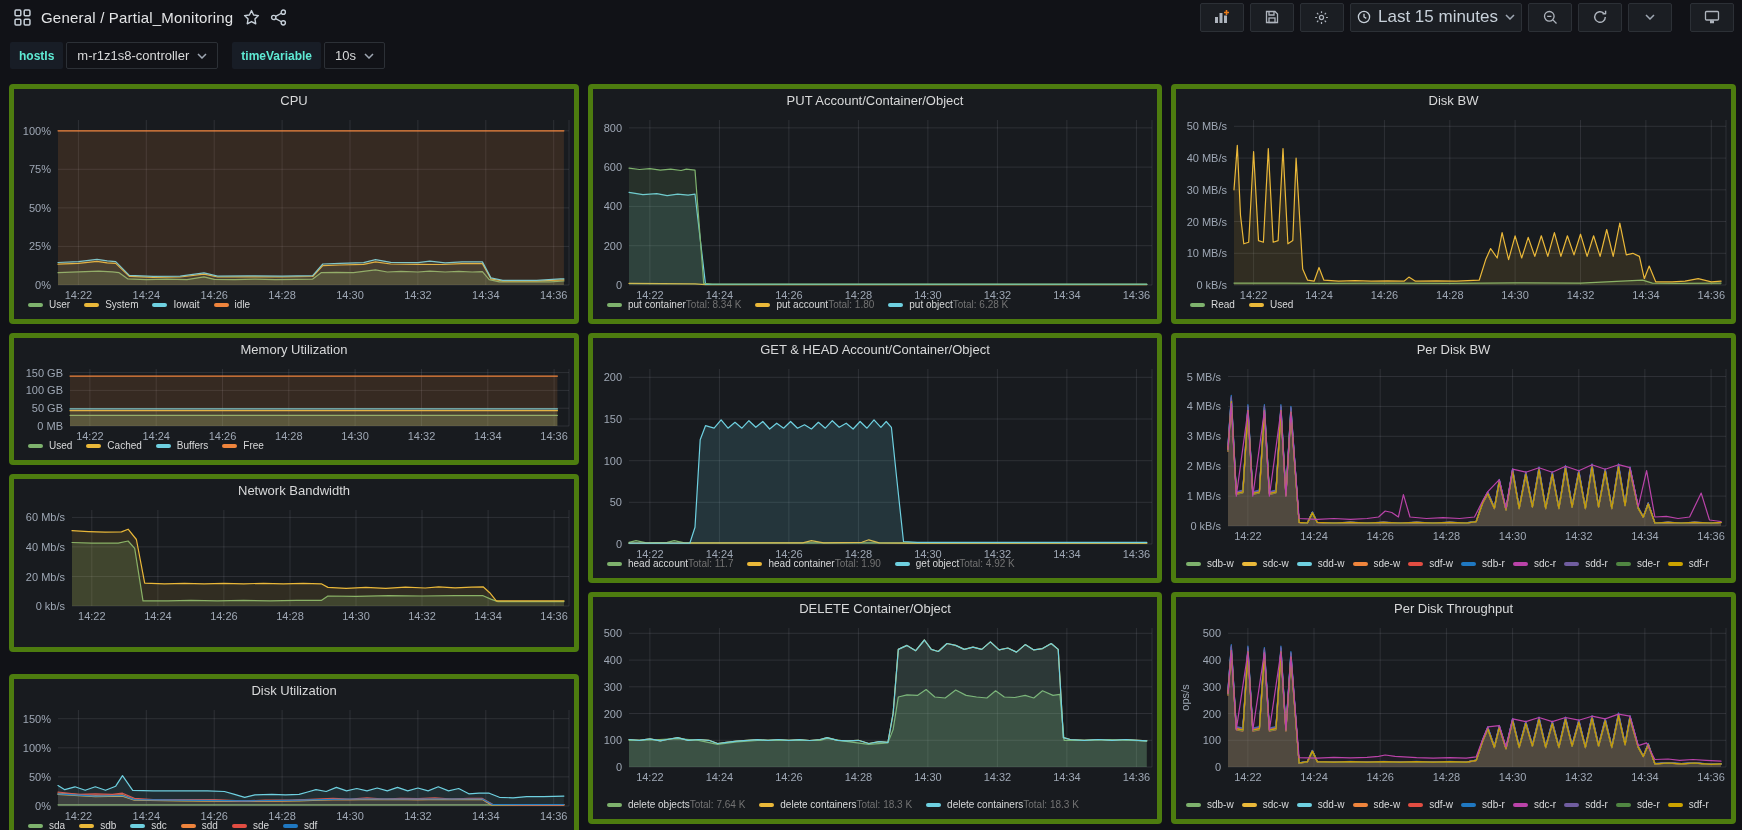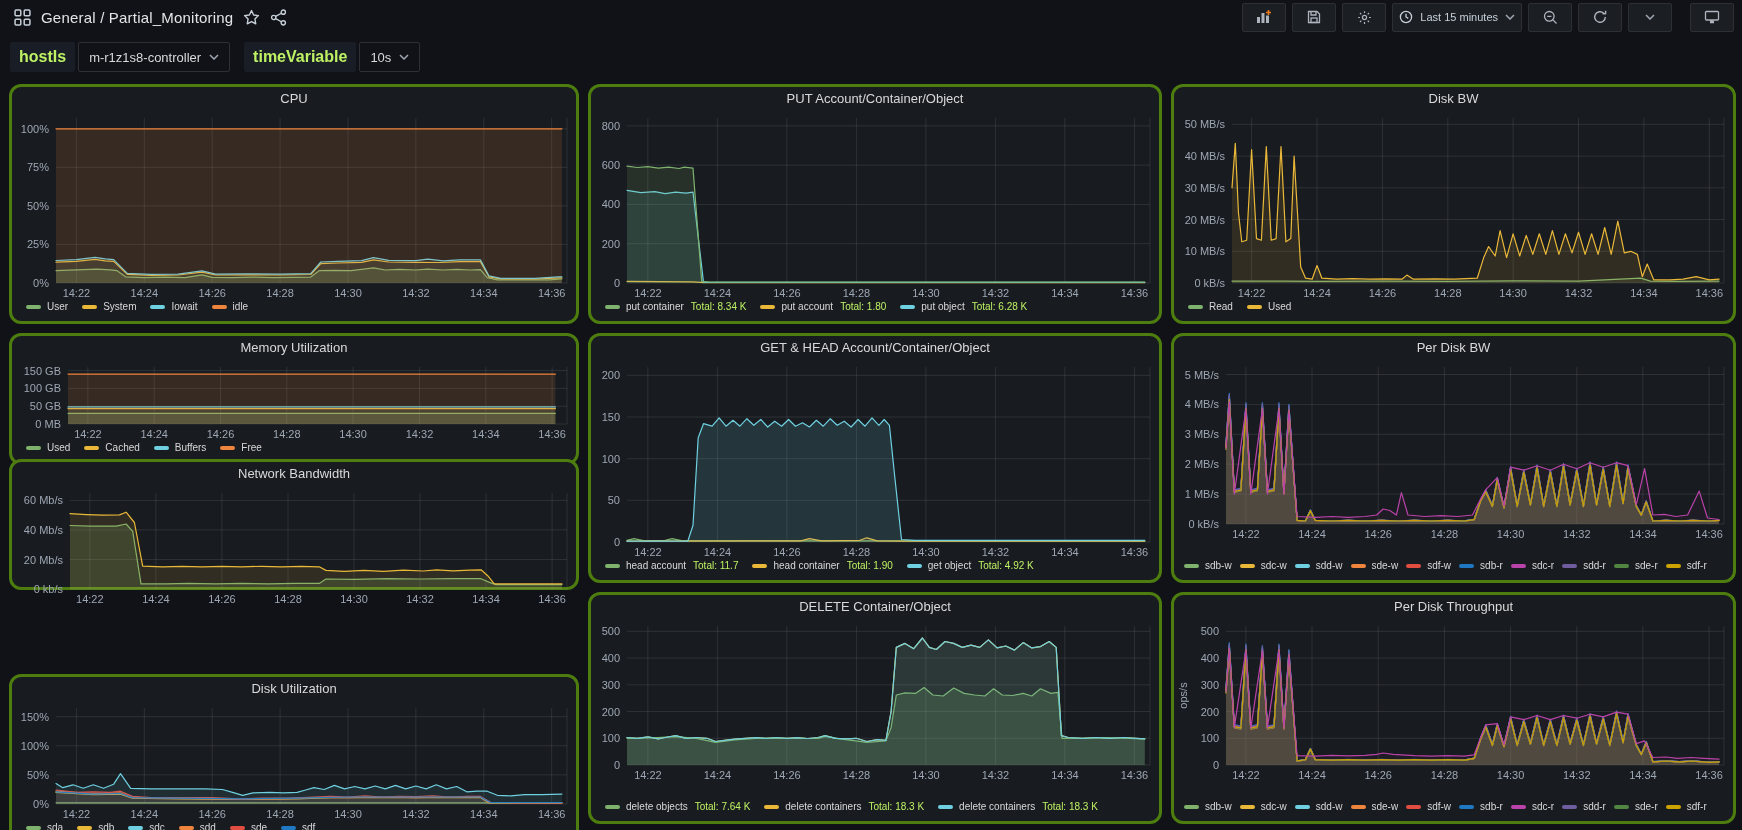--- a/index.html
+++ b/index.html
@@ -3,45 +3,45 @@
 <meta charset="utf-8">
 <style>
   html,body{margin:0;padding:0;background:#111217;width:1742px;height:830px;overflow:hidden;
     font-family:"Liberation Sans",sans-serif;color:#d8d9da;-webkit-font-smoothing:antialiased;}
   
   .nav{height:34px;display:flex;align-items:center;justify-content:space-between;padding:0 8px;}
   .nav-left{display:flex;align-items:center;gap:10px;padding-left:6px;}
   .breadcrumb{font-size:15px;font-weight:500;color:#e3e4e6;letter-spacing:.2px;cursor:pointer;}
   .nav-right{display:flex;align-items:center;gap:6px;}
   .ibtn{height:27px;min-width:30px;padding:0 6px;border:1px solid #2c3036;background:#1b1e23;border-radius:2px;
-    display:flex;align-items:center;justify-content:center;gap:7px;color:#aeb4bd;cursor:pointer;font-size:11px;}
+    display:flex;align-items:center;justify-content:center;gap:7px;color:#aeb4bd;cursor:pointer;font-size:17px;}
   .ibtn svg{display:block;}
   .tr-text{color:#c7d0d9;white-space:nowrap;}
   .plain-ic{color:#aeb4bd;display:flex;align-items:center;cursor:pointer;}
   
   .vars{display:flex;align-items:center;gap:14px;padding:8px 10px 6px 10px;}
   .vargroup{display:flex;align-items:stretch;gap:3px;}
-  .varlabel{background:#181d26;color:#bef264;font-size:16px;font-weight:700;padding:6px 9px;border-radius:2px;display:flex;align-items:center;}
+  .varlabel{background:#181d26;color:#5eead4;font-size:12px;font-weight:700;padding:6px 9px;border-radius:2px;display:flex;align-items:center;}
   .varvalue{background:#111217;border:1px solid #2c3036;color:#d8d9da;font-size:13px;padding:5px 10px;border-radius:2px;
     display:flex;align-items:center;gap:8px;cursor:pointer;white-space:nowrap;}
   .caret{color:#9fa7b3;}
   
   #dash{position:absolute;left:0;top:0;width:1742px;height:830px;}
-  .panel{position:absolute;background:#181b1f;border:3px solid #4d7c0f;border-radius:12px;
+  .panel{position:absolute;background:#181b1f;border:5px solid #4d7c0f;border-radius:4px;
     display:flex;flex-direction:column;box-sizing:border-box;}
   .ptitle{height:23px;line-height:23px;text-align:center;font-size:13px;font-weight:500;color:#d8d9da;cursor:pointer;flex:none;}
   .chart{flex:1 1 auto;position:relative;margin:0 6px 0 2px;min-height:0;}
   .chart svg{position:absolute;left:0;top:0;}
   .ax{fill:#9ea7b4;font-size:11px;font-family:"Liberation Sans",sans-serif;}
   .legend{flex:none;display:flex;flex-wrap:wrap;column-gap:14px;row-gap:1px;align-items:center;
     padding:1px 6px 6px 14px;font-size:10px;color:#d8d9da;line-height:17px;}
   .legend.tight{column-gap:8px;padding-left:10px;}
   .li{display:inline-flex;align-items:center;cursor:pointer;white-space:nowrap;}
   .sw{display:inline-block;width:15px;height:4px;border-radius:2px;margin-right:6px;}
-  .tot{margin-left:7px;color:#bef264;}
+  .tot{color:#737373;}
 </style>
 </head>
 <body>
 
 <div class="nav">
   <div class="nav-left">
     <span class="plain-ic">
       <svg width="17" height="17" viewBox="0 0 16 16" fill="none" stroke="#c7d0d9" stroke-width="1.4">
         <rect x="1" y="1" width="5.4" height="5.4" rx="1"></rect>
           <rect x="9.6" y="1" width="5.4" height="5.4" rx="1"></rect>
@@ -256,21 +256,21 @@
         <span class="li">
           <i class="sw" style="background: rgb(110, 208, 224);"></i>
           <span>Buffers</span>
         </span>
         <span class="li">
           <i class="sw" style="background: rgb(239, 132, 60);"></i>
           <span>Free</span>
         </span>
       </div>
     </div>
-    <div class="panel" style="left: 9px; top: 459px; width: 570px; height: 131px;">
+    <div class="panel" style="left: 9px; top: 474px; width: 570px; height: 178px;">
       <div class="ptitle">Network Bandwidth</div>
       <div class="chart">
         <svg width="560" height="122">
           <line x1="56" x2="553" y1="104.0" y2="104.0" stroke="rgba(204,204,220,0.12)" stroke-width="1"></line>
           <text x="49" y="108.0" text-anchor="end" class="ax">0 kb/s</text>
           <line x1="56" x2="553" y1="74.5" y2="74.5" stroke="rgba(204,204,220,0.12)" stroke-width="1"></line>
           <text x="49" y="78.5" text-anchor="end" class="ax">20 Mb/s</text>
           <line x1="56" x2="553" y1="44.9" y2="44.9" stroke="rgba(204,204,220,0.12)" stroke-width="1"></line>
           <text x="49" y="48.9" text-anchor="end" class="ax">40 Mb/s</text>
           <line x1="56" x2="553" y1="15.4" y2="15.4" stroke="rgba(204,204,220,0.12)" stroke-width="1"></line>

